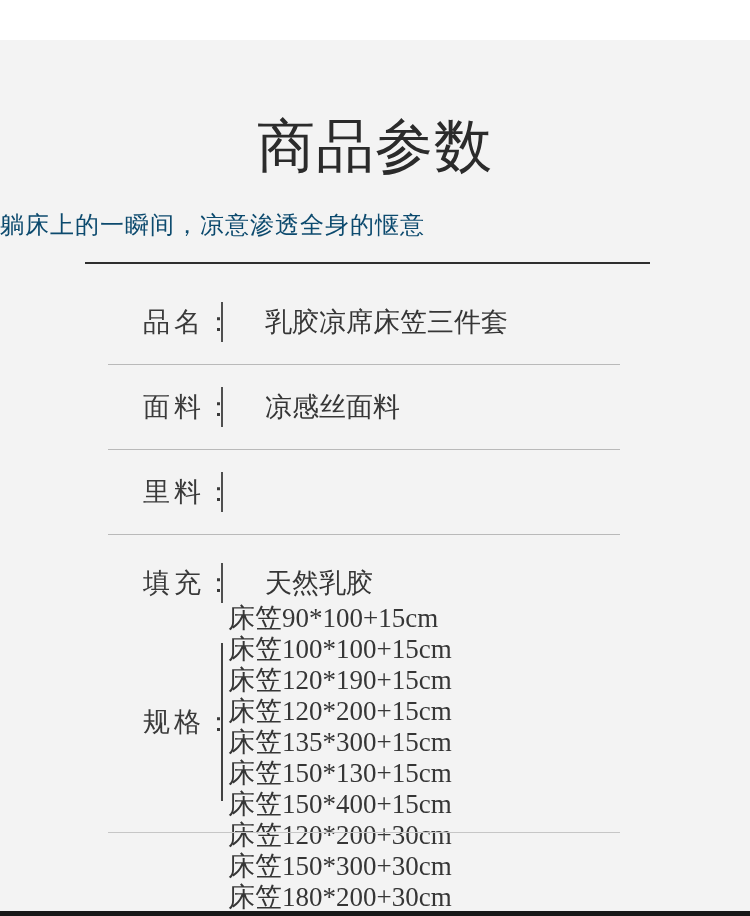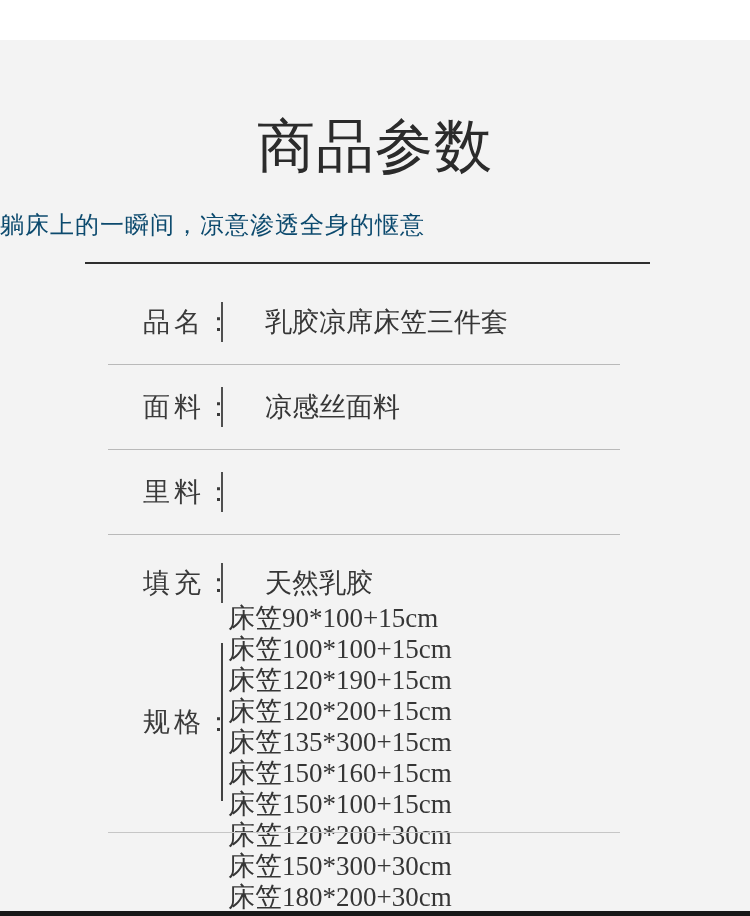--- a/index.html
+++ b/index.html
@@ -115,22 +115,22 @@
 
         <span class="spec-bar"></span>
         <span class="spec-label">规格：</span>
 
         <ul class="spec-items">
           <li>床笠90*100+15cm</li>
           <li>床笠100*100+15cm</li>
           <li>床笠120*190+15cm</li>
           <li>床笠120*200+15cm</li>
           <li>床笠135*300+15cm</li>
-          <li>床笠150*160+15cm</li>
-          <li>床笠150*100+15cm</li>
+          <li>床笠150*130+15cm</li>
+          <li>床笠150*400+15cm</li>
           <li>床笠120*200+30cm</li>
           <li>床笠150*300+30cm</li>
           <li>床笠180*200+30cm</li>
         </ul>
       </div>
 
     </div>
   </div>
 
   <div class="crossing-divider"></div>

